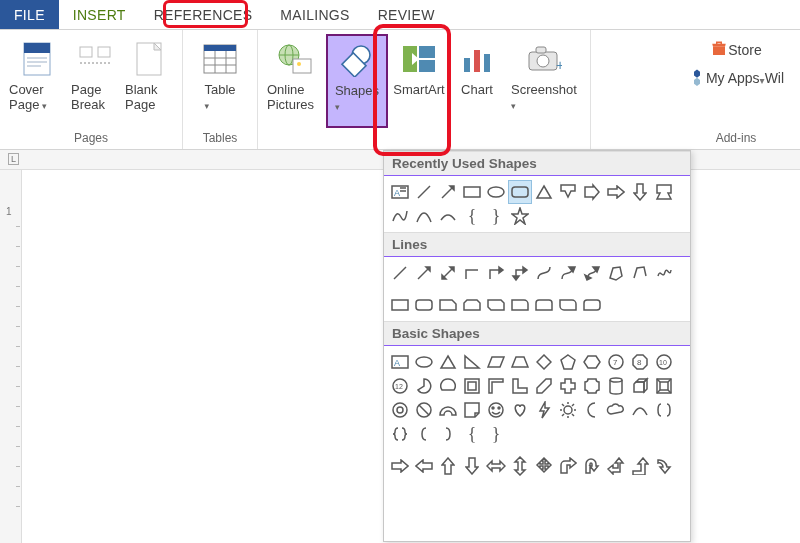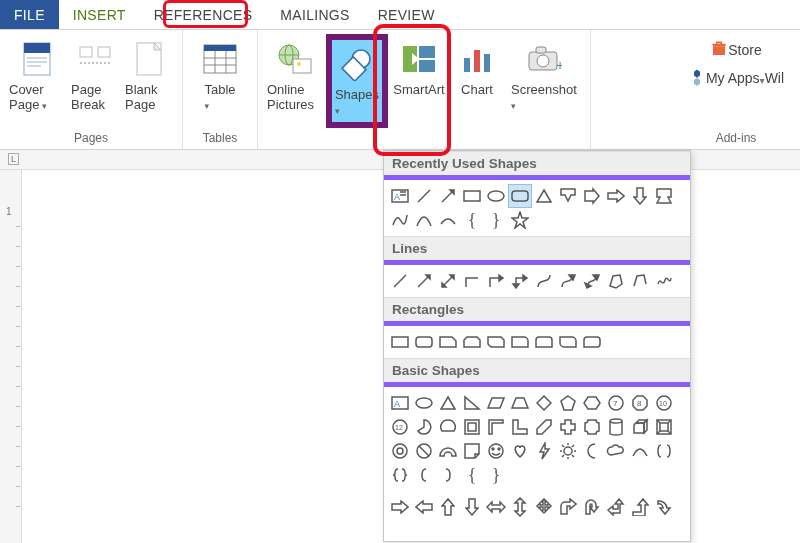--- a/index.html
+++ b/index.html
@@ -12,31 +12,31 @@
   .tab.insert{color:#4d7c0f;font-weight:500}
   .tab-highlight{position:absolute;top:0;left:163px;width:85px;height:28px;border:3px solid #e81123;border-radius:6px;pointer-events:none}
   
   .ribbon{display:flex;height:120px;border-bottom:1px solid #d4d4d4;position:relative}
   .group{display:flex;flex-direction:column;align-items:center;padding:4px 6px 2px;border-right:1px solid #e1e1e1}
   .group-label{font-size:12px;color:#666;margin-top:auto;padding:2px 0}
   .group-row{display:flex;gap:0;align-items:flex-start}
   .rbtn{display:flex;flex-direction:column;align-items:center;justify-content:flex-start;width:62px;height:94px;padding:4px 2px;cursor:pointer;border:1px solid transparent}
   .rbtn .ic{width:38px;height:40px;display:flex;align-items:center;justify-content:center;margin-bottom:4px}
   .rbtn .lbl{font-size:13px;color:#444;text-align:left;line-height:1.15}
-  .rbtn.shapes{background:#7dd3fc;border:6px solid #701a75}
+  .rbtn.shapes{background:#c4b5fd;border:2px solid #701a75}
   .rbtn .drop{font-size:9px;color:#666;margin-top:2px}
   .shapes-highlight{position:absolute;top:-6px;left:373px;width:78px;height:132px;border:4px solid #e81123;border-radius:10px;pointer-events:none;z-index:30}
   
   .addins{margin-left:auto;display:flex;flex-direction:column;gap:10px;padding:10px 2px 2px 14px;min-width:140px}
   .ai-row{display:flex;align-items:flex-end;gap:0;font-size:14px;color:#444;cursor:pointer}
   .ai-row svg,.ai-row .sq{width:18px;height:18px}
   .ai-chev{font-size:10px;color:#777}
   
   .panel{position:absolute;top:150px;left:383px;width:308px;height:392px;background:#fff;border:1px solid #c6c6c6;box-shadow:2px 2px 6px rgba(0,0,0,.15);overflow:hidden;z-index:20}
-  .phdr{background:#eee;border-top:1px solid #ddd;border-bottom:5px solid #8b5cf6;color:#666;font-weight:600;font-size:13.5px;padding:4px 8px}
+  .phdr{background:#eee;border-top:1px solid #ddd;border-bottom:1px solid #8b5cf6;color:#666;font-weight:600;font-size:13.5px;padding:4px 8px}
   .prow{display:flex;flex-wrap:wrap;gap:0;padding:4px 4px;align-content:flex-start}
   .pitem{width:24px;height:24px;display:flex;align-items:center;justify-content:center;cursor:pointer;border:1px solid transparent}
   .pitem svg{stroke:#595959;fill:none;stroke-width:1.5}
   .pitem.sel{background:#cde6f7;border:1px solid #92c0e0}
   
   .docwrap{position:relative;height:393px;background:#fff}
   .rulerH{position:absolute;top:0;left:0;right:0;height:20px;background:#f5f5f5;border-bottom:1px solid #ddd}
   .rulerV{position:absolute;top:20px;left:0;width:22px;bottom:0;background:#f5f5f5;border-right:1px solid #ddd}
   .tick{position:absolute;font-size:10px;color:#777}
   .minitick{position:absolute;width:4px;height:1px;background:#bbb;left:16px}
@@ -378,21 +378,20 @@
           <polyline points="3,14 6,4 13,3 15,12"></polyline>
         </svg>
       </div>
     <div class="pitem">
         <svg width="18" height="18">
           <path d="M3 12 C5 4 8 16 10 8 C12 2 15 14 16 6"></path>
         </svg>
       </div>
   </div>
 
-  <div class="phdr">Rectangles</div>
   <div class="prow">
     <div class="pitem">
         <svg width="18" height="14">
           <rect x="1" y="2" width="16" height="10"></rect>
         </svg>
       </div>
     <div class="pitem">
         <svg width="18" height="14">
           <rect x="1" y="2" width="16" height="10" rx="3"></rect>
         </svg>

